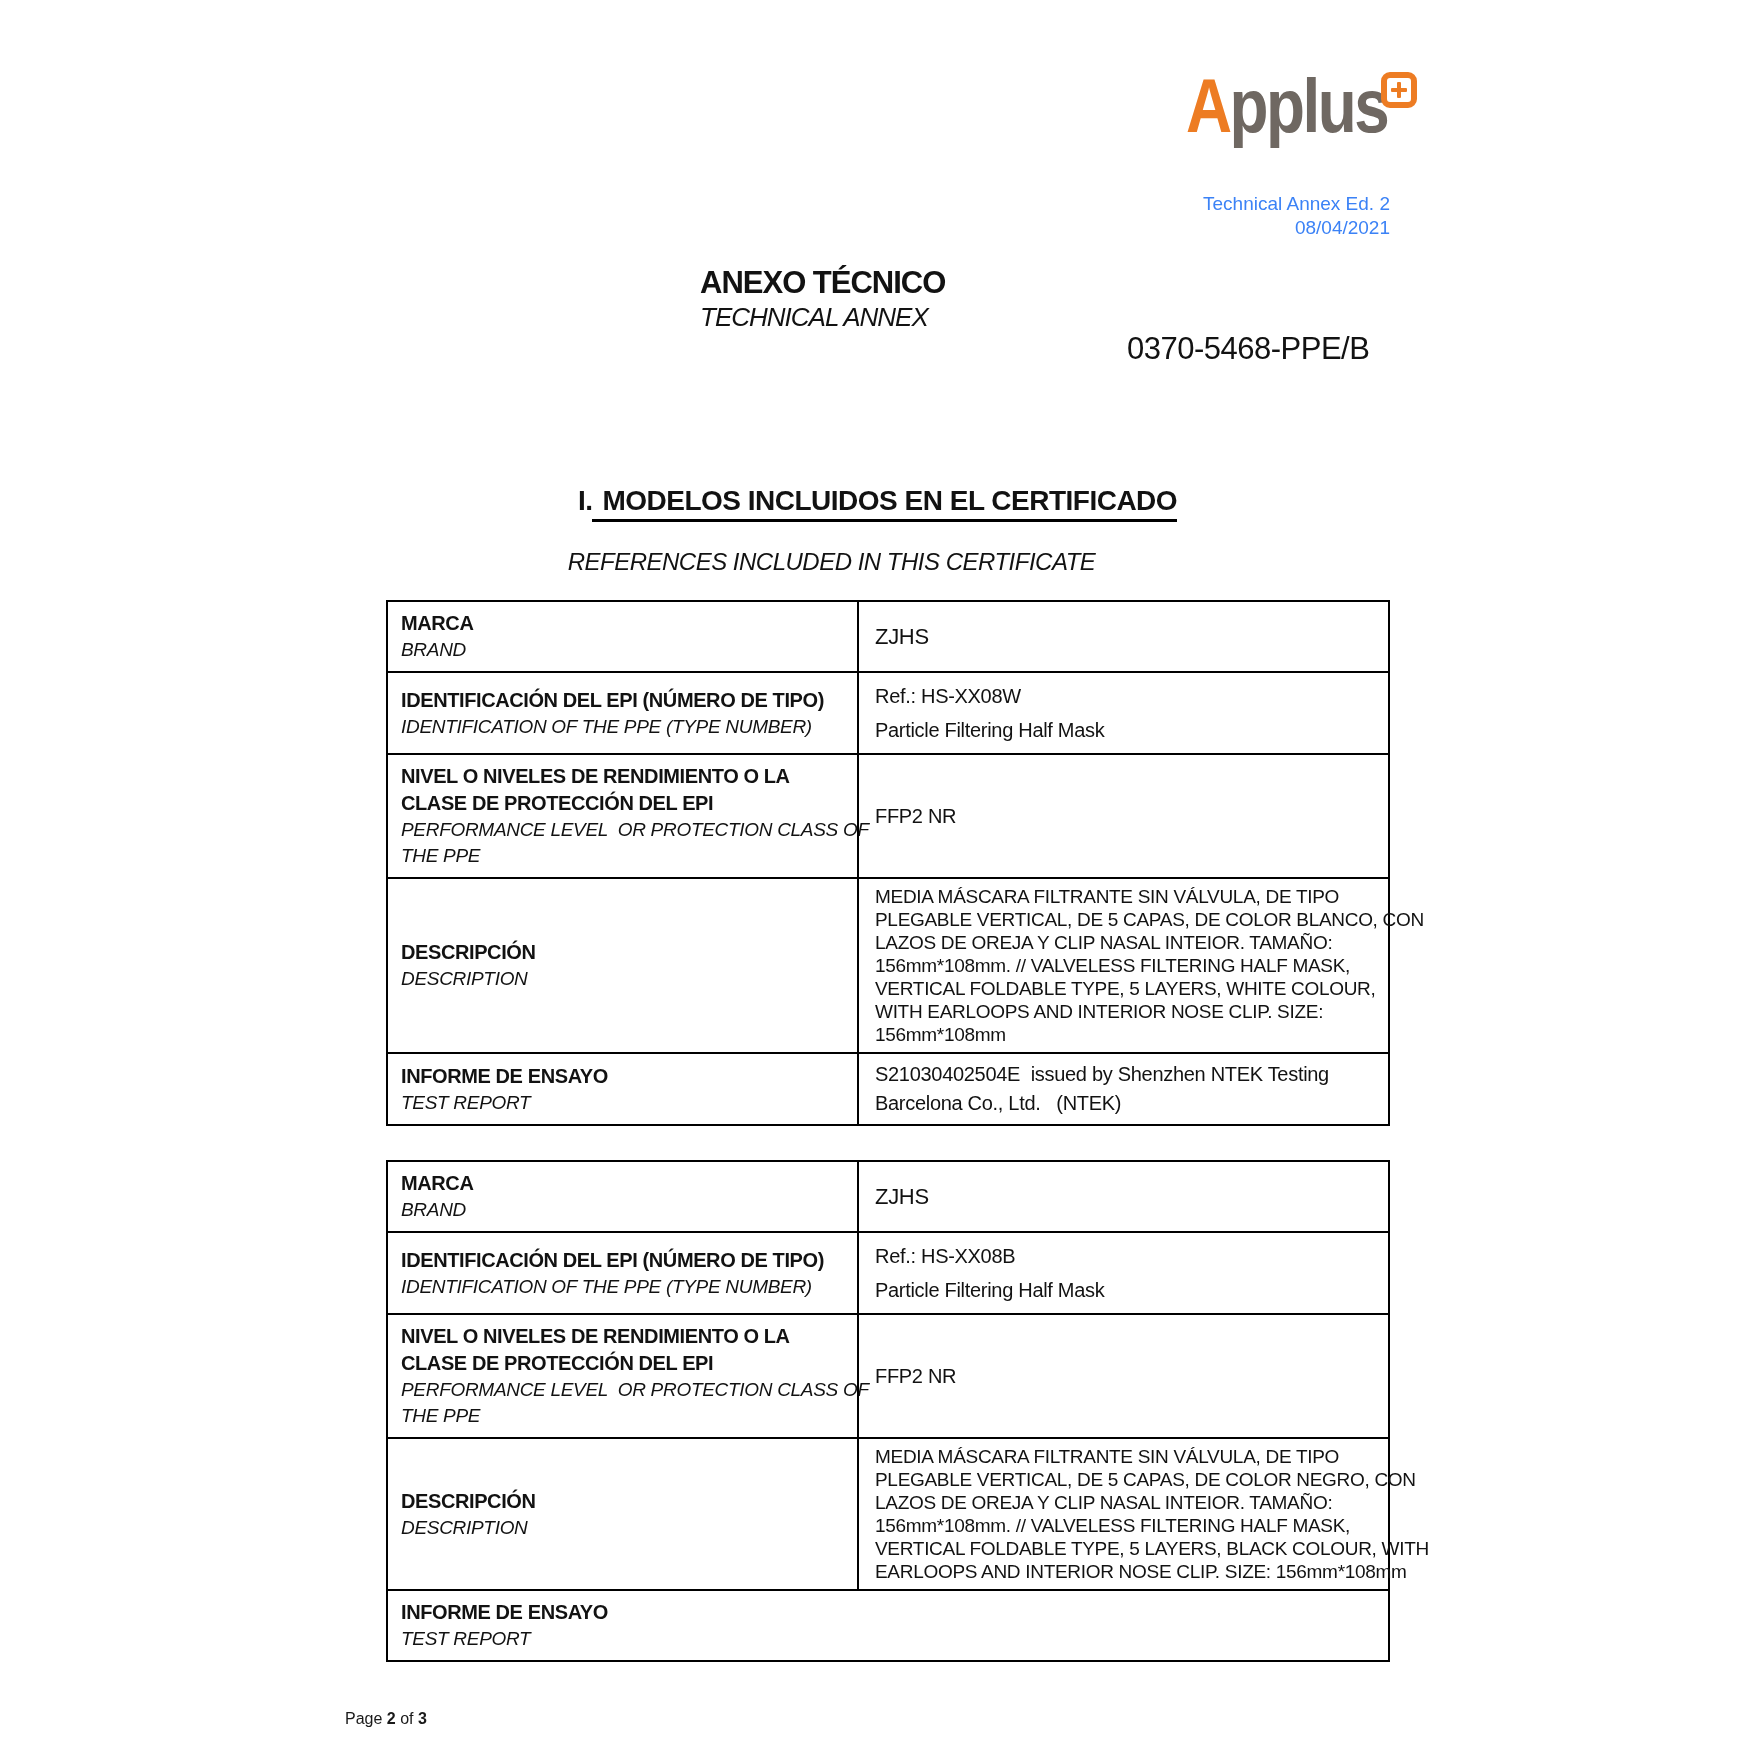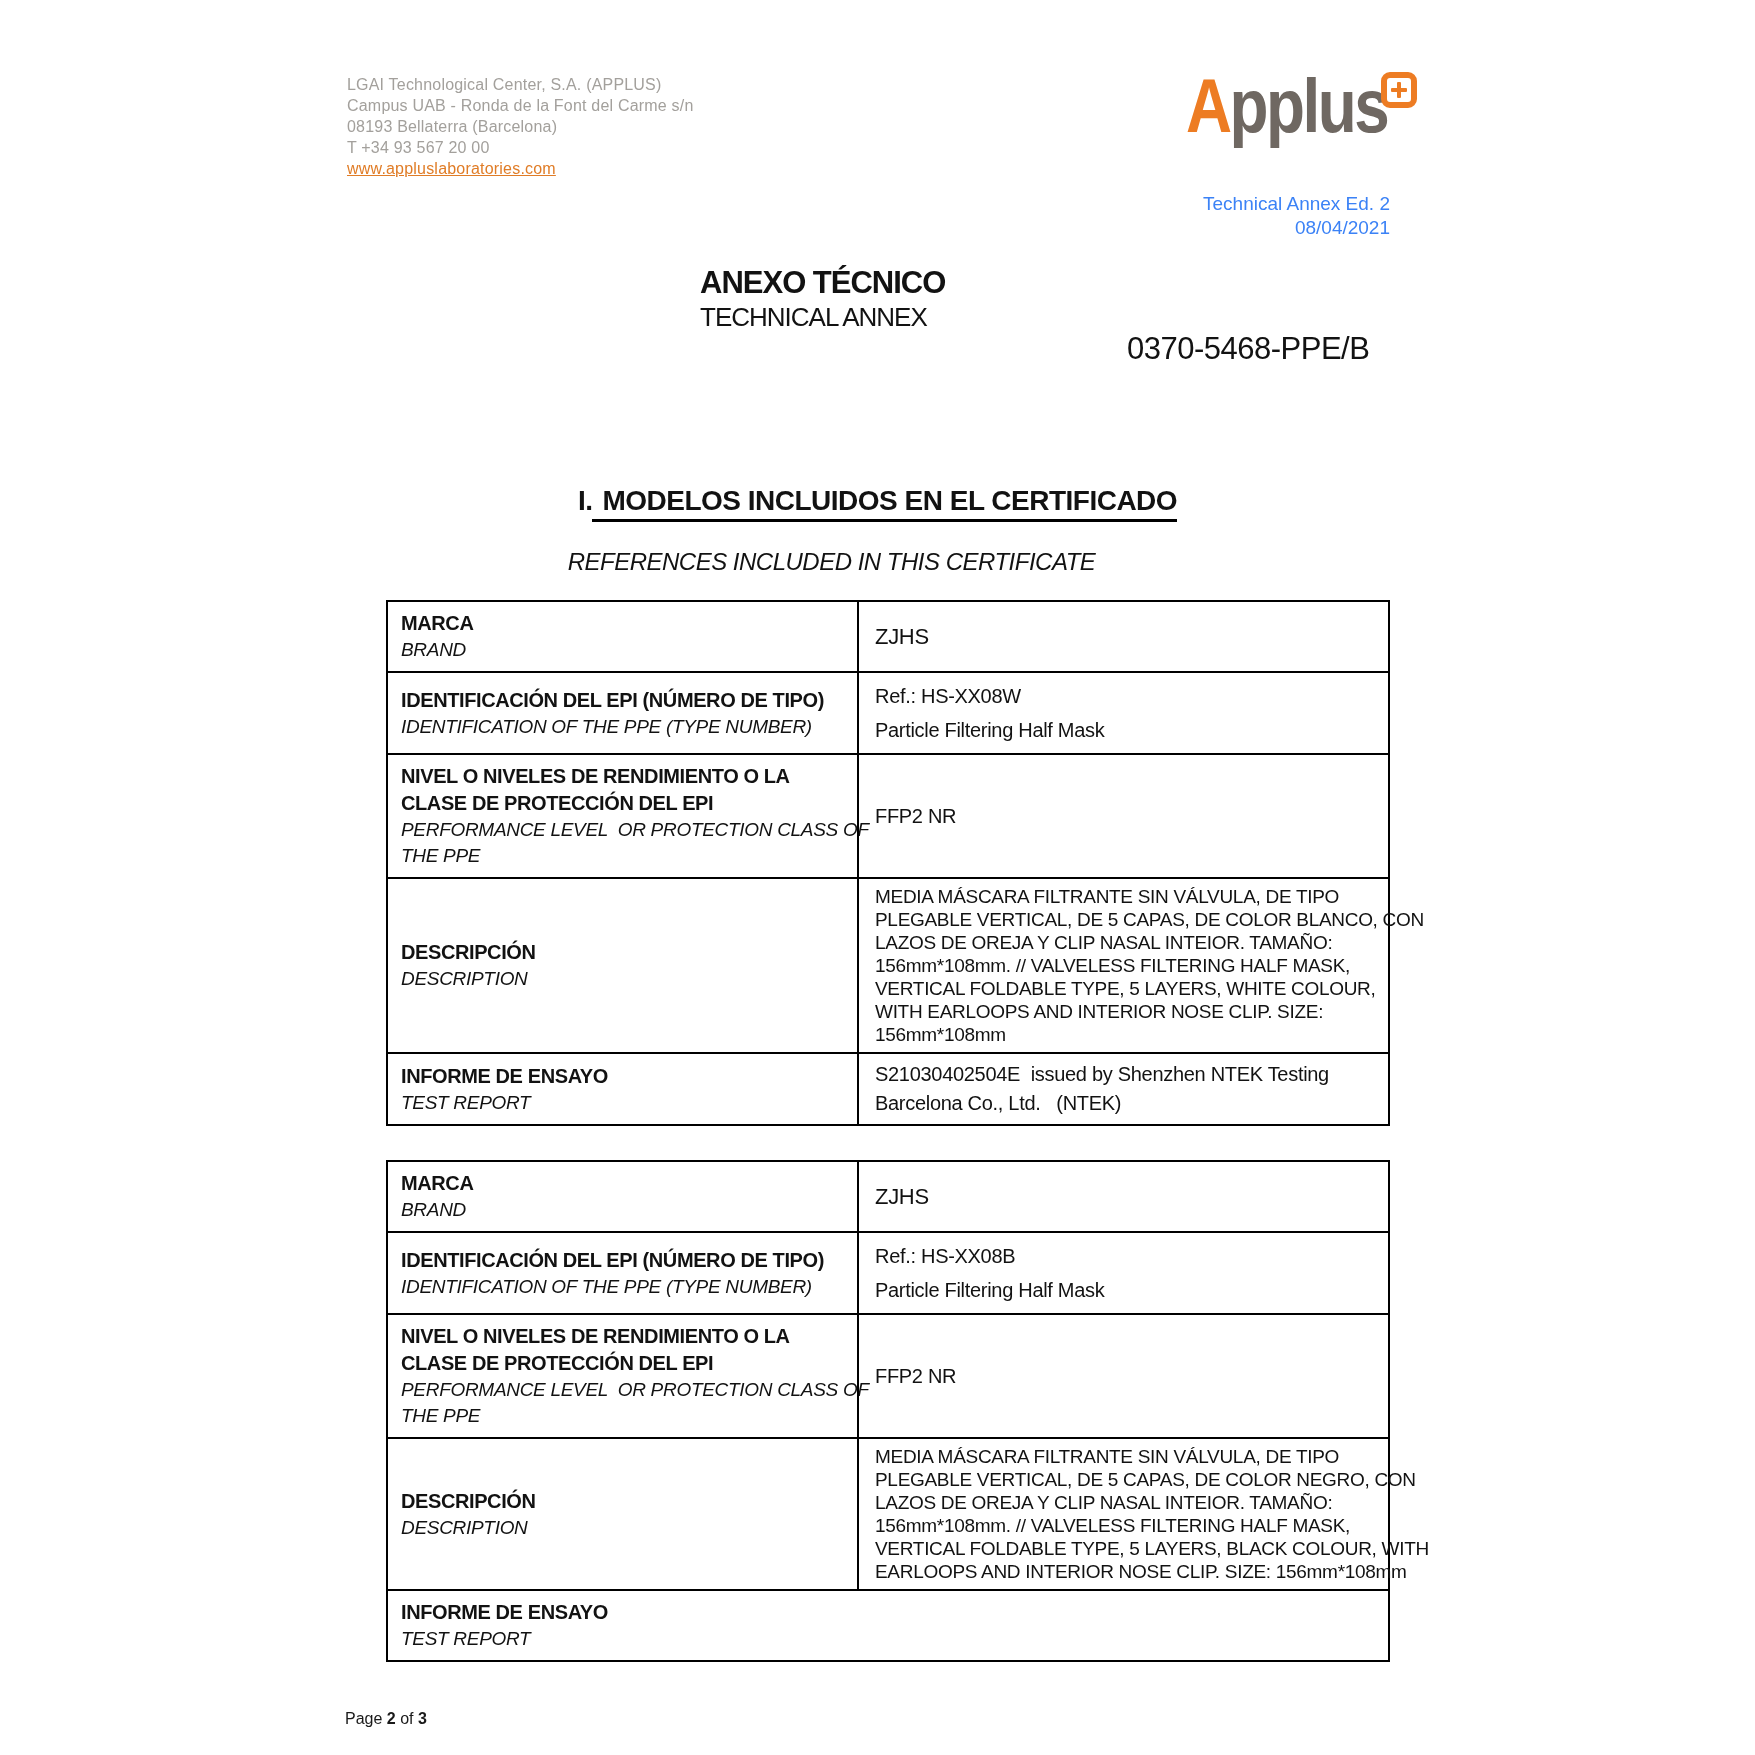--- a/index.html
+++ b/index.html
@@ -46,21 +46,21 @@
     text-align:right;font-size:19px;line-height:24px;color:#3b82f6;
   }
 
   
   .title-block{position:absolute;left:700px;top:266px;}
   .title-main{
     font-size:31px;font-weight:bold;letter-spacing:-1px;line-height:34px;
     white-space:nowrap;
   }
   .title-sub{
-    font-size:26px;letter-spacing:-1px;line-height:30px;
+    font-size:26px;font-style:italic;letter-spacing:-1px;line-height:30px;
     margin-top:2px;white-space:nowrap;
   }
   .cert-number{
     position:absolute;left:1127px;top:331px;
     font-size:31px;font-weight:normal;letter-spacing:-.5px;white-space:nowrap;
   }
 
   .section-heading{
     position:absolute;left:0;top:485px;width:1755px;
     text-align:center;font-size:28px;font-weight:bold;letter-spacing:-.5px;
@@ -106,27 +106,20 @@
     position:absolute;left:345px;top:1710px;
     font-size:16px;color:#1a1a1a;
   }
   .footer b{font-weight:bold;}
 </style>
 </head>
 <body>
 
 <div class="page">
 
-  <div class="address">
-    <div>LGAI Technological Center, S.A. (APPLUS)</div>
-    <div>Campus UAB - Ronda de la Font del Carme s/n</div>
-    <div>08193 Bellaterra (Barcelona)</div>
-    <div>T +34 93 567 20 00</div>
-    <div><a class="web">www.appluslaboratories.com</a></div>
-  </div>
 
   <div class="logo"><span class="logo-a">A</span><span>pplus</span></div>
   <div class="logo-badge"></div>
 
   <div class="ed-block">
     <div>Technical Annex Ed. 2</div>
     <div>08/04/2021</div>
   </div>
 
   <div class="title-block">

